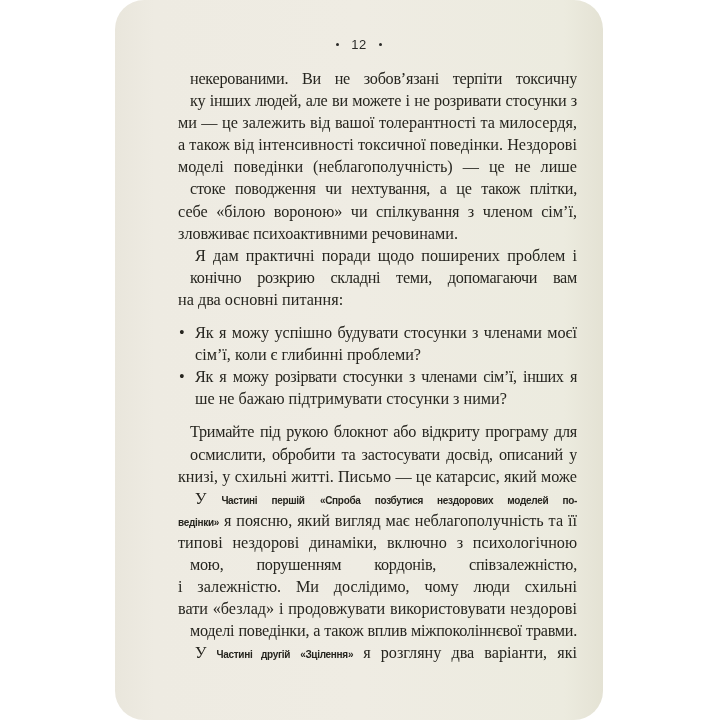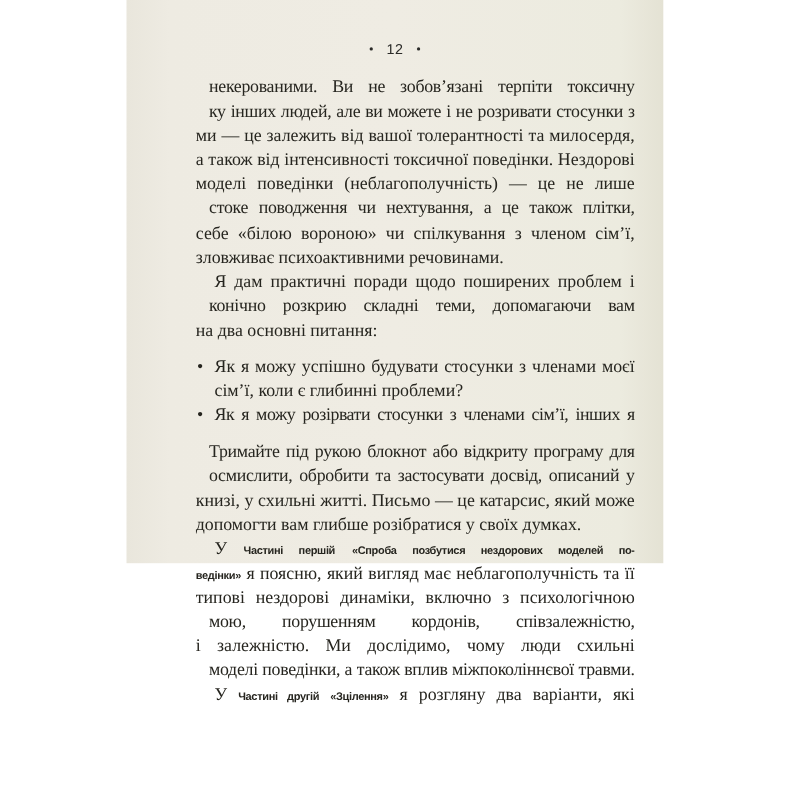--- a/index.html
+++ b/index.html
@@ -8,22 +8,23 @@
       width: 720px;
       height: 720px;
       background: #ffffff;
       overflow: hidden;
     }
     .page {
       position: absolute;
       left: 115px;
       top: 0;
       width: 488px;
-      height: 512px;
+      height: 720px;
       background: linear-gradient(90deg, #e9e6dc 0%, #eeebe2 8%, #efece3 50%, #ecebdf 92%, #e4e2d4 100%);
+      border-radius: 29px;
     }
     .page-number {
       position: absolute;
       left: 0;
       width: 100%;
       top: 37px;
       text-align: center;
       font-family: "Liberation Sans", sans-serif;
       font-size: 13px;
       color: #2a2a28;
@@ -119,38 +120,39 @@
 
     <span class="gap"></span>
 
     <div>
       <div>
         <span class="line bullet-line" style="white-space: normal; overflow: hidden;"><span class="bullet">•</span><span>Як я можу успішно будувати стосунки з членами моєї</span></span>
         <span class="line last cont" style="white-space: normal; overflow: hidden;">сім’ї, коли є глибинні проблеми?</span>
       </div>
       <div>
         <span class="line bullet-line tight" style="white-space: normal; overflow: hidden;"><span class="bullet">•</span><span>Як я можу розірвати стосунки з членами сім’ї, інших я біль-</span></span>
+        <span class="line last cont" style="white-space: normal; overflow: hidden;">ше не бажаю підтримувати стосунки з ними?</span>
       </div>
     </div>
 
     <span class="gap"></span>
 
     <div>
       <span class="line narrow" style="white-space: normal; overflow: hidden;">Тримайте під рукою блокнот або відкриту програму для но-</span>
       <span class="line narrow" style="white-space: normal; overflow: hidden;">осмислити, обробити та застосувати досвід, описаний у цій</span>
       <span class="line" style="white-space: normal; overflow: hidden;">книзі, у схильні житті. Письмо — це катарсис, який може</span>
-      <span class="line last" style="white-space: normal; overflow: hidden;">допомогти вам глибше розібратися у своїх думках.</span>
     </div>
 
     <div>
       <span class="line indent tight" style="white-space: normal; overflow: hidden;"><span>У </span><b>Частині першій</b><span> </span><b>«Спроба позбутися нездорових моделей по-</b></span>
       <span class="line" style="white-space: normal; overflow: hidden;"><b>ведінки»</b><span> я поясню, який вигляд має неблагополучність та її</span></span>
       <span class="line" style="white-space: normal; overflow: hidden;">типові нездорові динаміки, включно з психологічною трав-</span>
       <span class="line narrow" style="white-space: normal; overflow: hidden;">мою, порушенням кордонів, співзалежністю, прив’язаністю</span>
       <span class="line" style="white-space: normal; overflow: hidden;">і залежністю. Ми дослідимо, чому люди схильні повторю-</span>
+      <span class="line" style="white-space: normal; overflow: hidden;">вати «безлад» і продовжувати використовувати нездорові</span>
       <span class="line narrow" style="white-space: normal; overflow: hidden;">моделі поведінки, а також вплив міжпоколіннєвої травми.</span>
     </div>
 
     <div>
       <span class="line indent" style="white-space: normal; overflow: hidden;"><span>У </span><b>Частині другій</b><span> </span><b>«Зцілення»</b><span> я розгляну два варіанти, які</span></span>
 
     </div>
   </div>
 </div>
 

